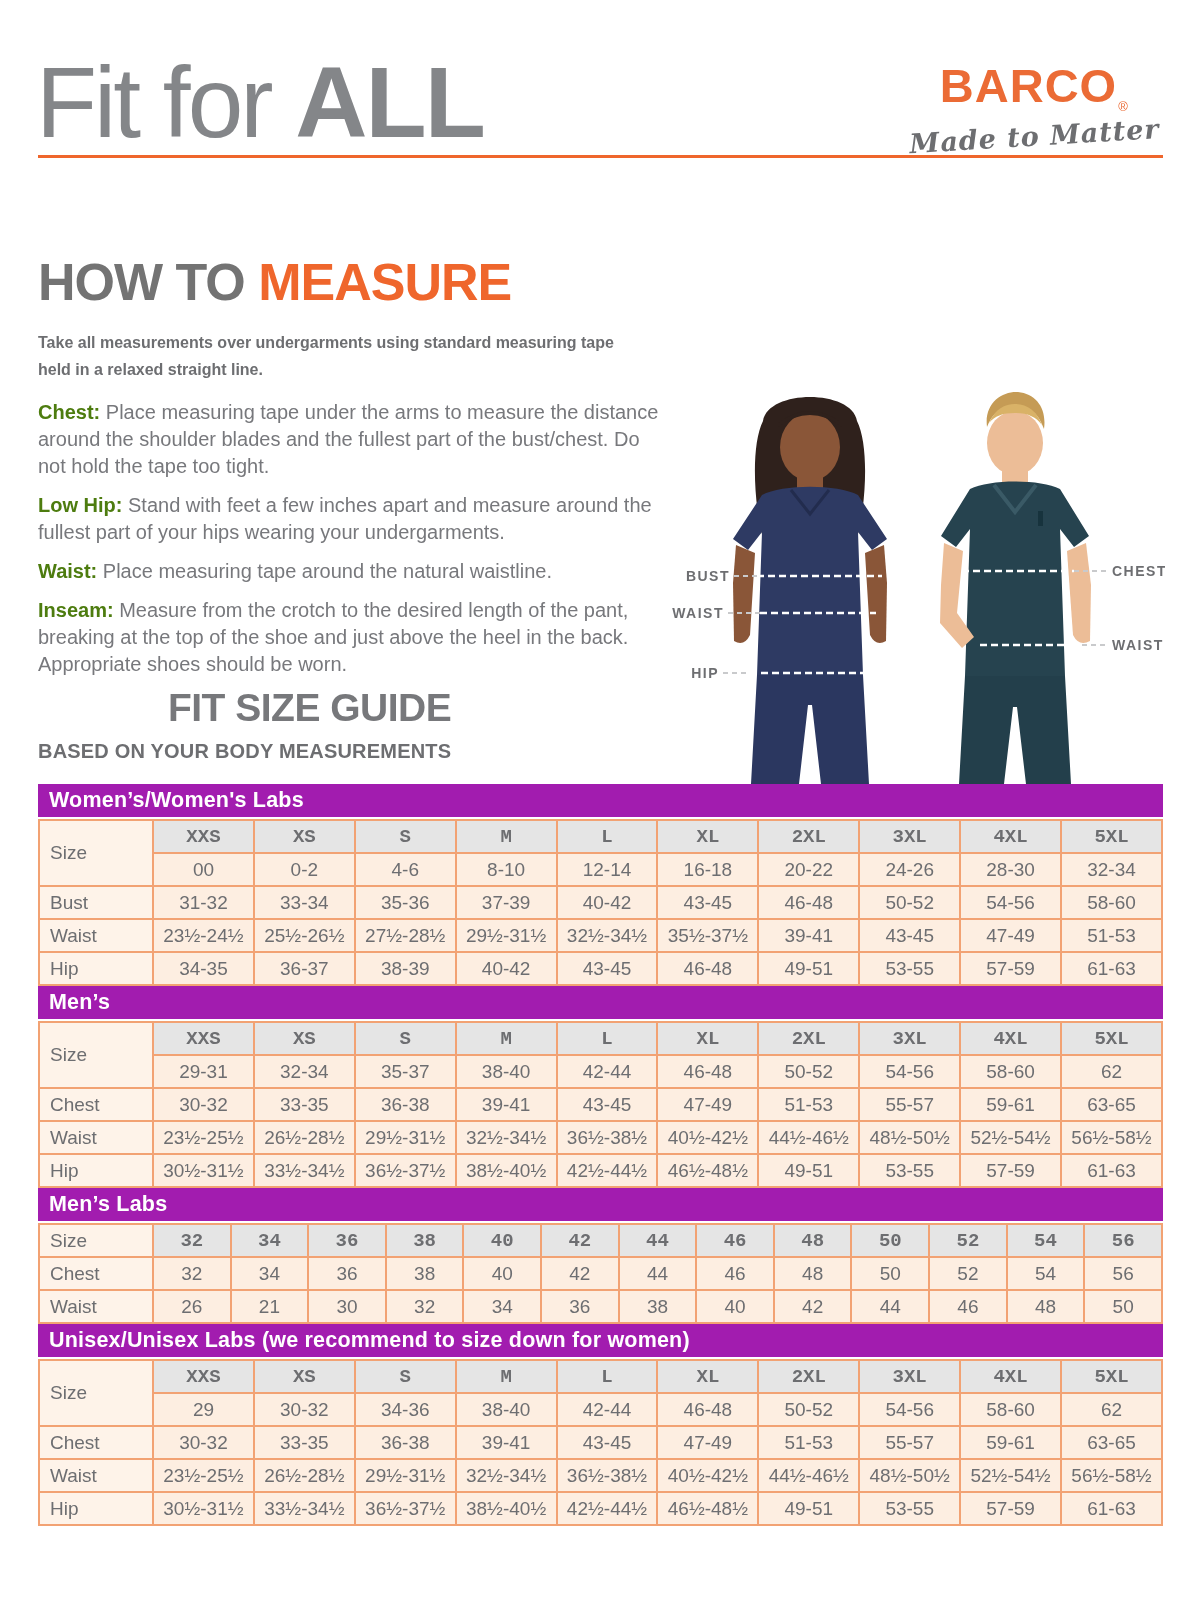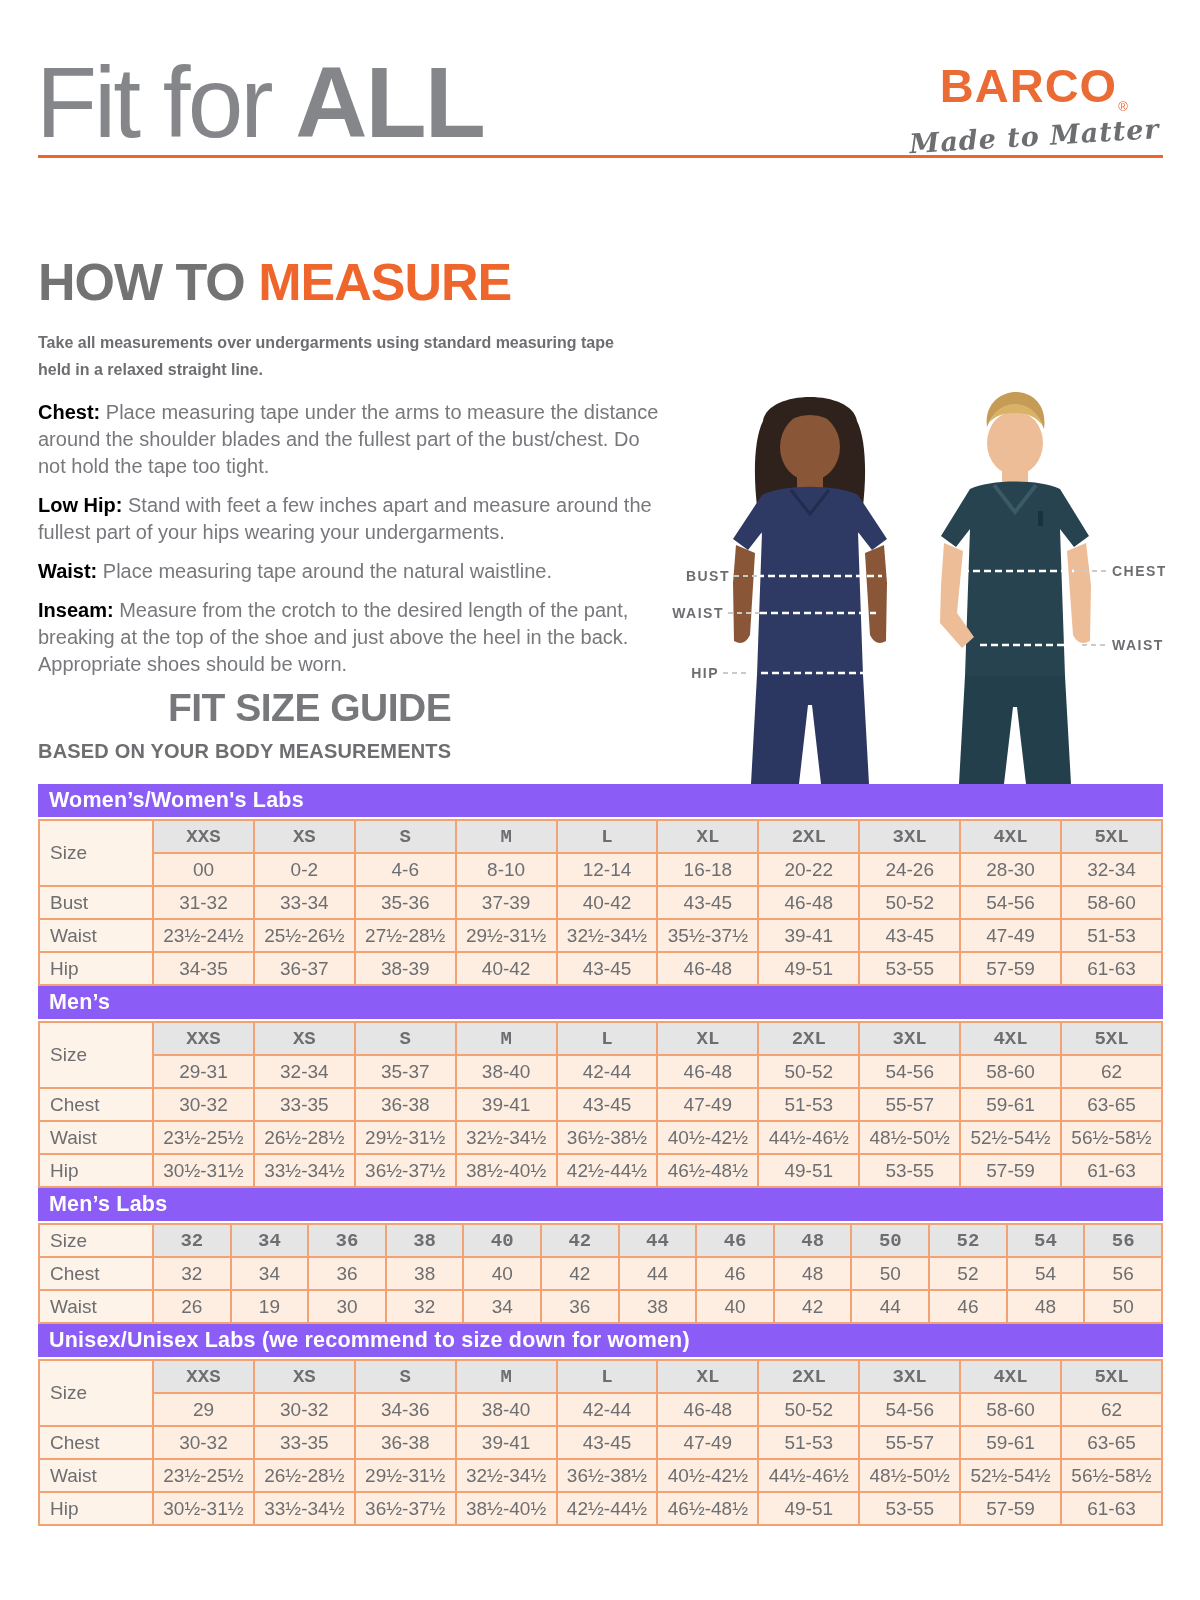--- a/index.html
+++ b/index.html
@@ -19,30 +19,30 @@
                  margin-top:4px;letter-spacing:1px;}
   .rule{position:absolute;left:38px;top:155px;width:1125px;height:3px;background:#EF662C;}
 
   
   .measure-col{position:absolute;left:38px;top:256px;width:632px;}
   .howto-heading{font-size:52px;font-weight:700;line-height:1;letter-spacing:-1px;margin:0;}
   .howto-heading .h-gray{color:#737373;}
   .howto-heading .h-orange{color:#EF662C;}
   .howto-intro{font-size:16px;font-weight:700;color:#6D6E71;line-height:27px;margin:21px 0 16px 0;width:600px;}
   .measure-item{font-size:20px;color:#77787C;line-height:27px;margin:0 0 12px 0;}
-  .measure-term{font-weight:700;color:#000000;}
+  .measure-term{font-weight:700;color:#4d7c0f;}
 
   
   .fsg{position:absolute;left:38px;top:688px;text-align:right;}
   .fsg-title{font-size:39px;font-weight:700;color:#77787B;line-height:1;margin:0;letter-spacing:-0.5px;}
   .fsg-sub{font-size:20px;font-weight:700;color:#6D6E71;margin-top:13px;letter-spacing:0.2px;}
 
   
   .tables{position:absolute;left:38px;top:784px;width:1125px;}
-  .band{background:#8b5cf6;color:#fff;font-weight:700;font-size:21.5px;height:33px;line-height:33px;
+  .band{background:#a21caf;color:#fff;font-weight:700;font-size:21.5px;height:33px;line-height:33px;
         padding-left:11px;border-bottom:2px solid #fff;letter-spacing:0.2px;}
   table.sizes{border-collapse:collapse;width:1125px;table-layout:fixed;}
   table.sizes td{border:2px solid #F2A273;height:31px;padding:0;text-align:center;
                  font-size:19px;color:#6D6E71;white-space:nowrap;overflow:hidden;}
   td.lbl{text-align:left !important;padding-left:10px !important;background:#FEF3E9;}
   td.hdr{background:#e5e5e5;font-weight:700;color:#5E5F61;font-size:20px;border-bottom:3px solid #fff;font-family:Liberation Mono, monospace;}
   td.num{background:#FDEEE1;}
 
   
   .models{position:absolute;left:650px;top:383px;width:515px;height:401px;}
@@ -341,21 +341,21 @@
             <td class="num">46</td>
             <td class="num">48</td>
             <td class="num">50</td>
             <td class="num">52</td>
             <td class="num">54</td>
             <td class="num">56</td>
           </tr>
           <tr>
             <td class="lbl">Waist</td>
             <td class="num">26</td>
-            <td class="num">19</td>
+            <td class="num">21</td>
             <td class="num">30</td>
             <td class="num">32</td>
             <td class="num">34</td>
             <td class="num">36</td>
             <td class="num">38</td>
             <td class="num">40</td>
             <td class="num">42</td>
             <td class="num">44</td>
             <td class="num">46</td>
             <td class="num">48</td>

